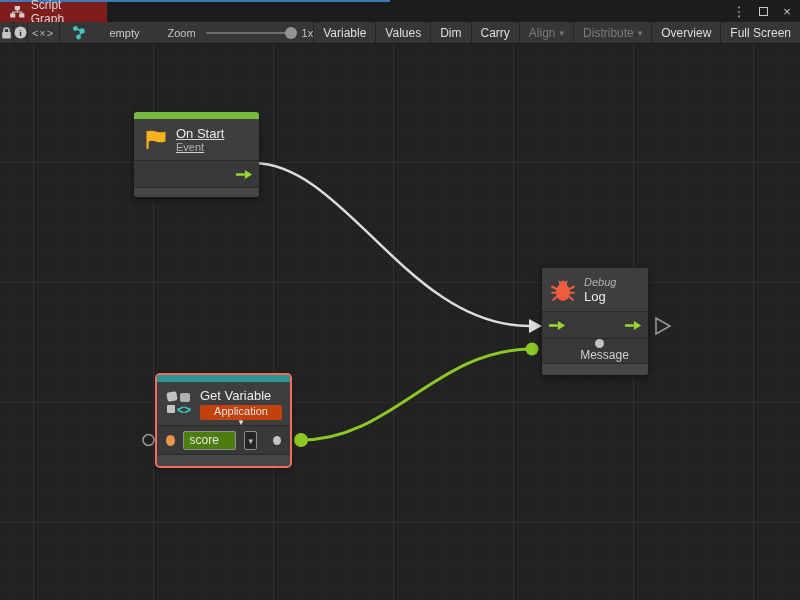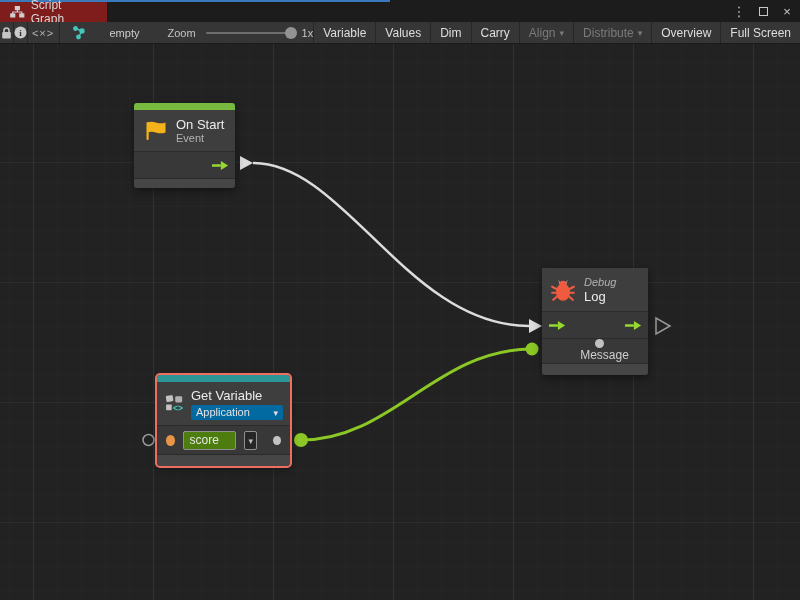--- a/index.html
+++ b/index.html
@@ -56,38 +56,38 @@
   .nhead .k { font-size:11px; color:#b2b2b2; line-height:13px;font-style:italic; }
   .nrow { border-top:1px solid #2b2b2b; display:flex; align-items:center; background:#383838; }
   .nfoot { border-top:1px solid #2b2b2b; background:#464646; border-radius:0 0 3px 3px; }
   .port-arrow { width:18px; height:11px; display:block; }
   .dot { border-radius:50%; display:inline-block; }
   .dot-gray { width:9px; height:9px; background:#c2c2c2; }
   .dot-orange { width:11px; height:11px; background:#e89549; }
   .plabel { font-size:12px; color:#cfcfcf; margin-left:10px; }
 
   
-  #node-on-start { left:134px; top:59px; width:101px; }
+  #node-on-start { left:134px; top:68px; width:125px;text-decoration:underline; }
   #node-on-start .nhead { height:41px; }
   #node-on-start .nrow { height:27px; justify-content:flex-end; padding-right:6px; }
   #node-on-start .nfoot { height:10px; }
 
   
   #node-debug-log { left:542px; top:224px; width:106px; }
   #node-debug-log .nhead { height:43px; }
   #node-debug-log .row-flow { height:27px; justify-content:space-between; padding:0 6px; }
   #node-debug-log .row-msg { height:25px; padding-left:9px;flex-direction:column; }
   #node-debug-log .nfoot { height:12px; }
 
   
   #node-get-variable { left:157px; top:331px; width:133px; outline:2px solid #ee6e62; }
   #node-get-variable .nhead { height:43px; align-items:center; gap:6px; padding:0 7px; }
   #node-get-variable .hcol { display:flex; flex-direction:column; gap:2px; }
-  .scope-btn { width:92px; height:15px; background:#0369a1; border-radius:2px; color:#e2e2e2;
-               font-size:11px; display:flex; align-items:center; justify-content:space-between; padding:0 5px; }
+  .scope-btn { width:82px; height:15px; background:#c2410c; border-radius:2px; color:#e2e2e2;
+               font-size:11px; display:flex; align-items:center; justify-content:space-between; padding:0 5px;flex-direction:column; }
   #node-get-variable .nrow { height:29px; padding:0 9px; gap:8px; }
   #node-get-variable .nfoot { height:12px; }
   .var-field { width:60px; height:19px; background:#4d7c0f; border:1px solid #8f8f8f; border-radius:2px;
                color:#e6e6e6; font-size:12px; display:flex; align-items:center; padding-left:5px; }
   .var-dd { width:15px; height:19px; background:#262626; border:1px solid #8f8f8f; border-radius:2px;
             color:#bdbdbd; font-size:8px; display:flex; align-items:center; justify-content:center; }
   .spacer { flex:1; }
 </style>
 </head>
 <body>

